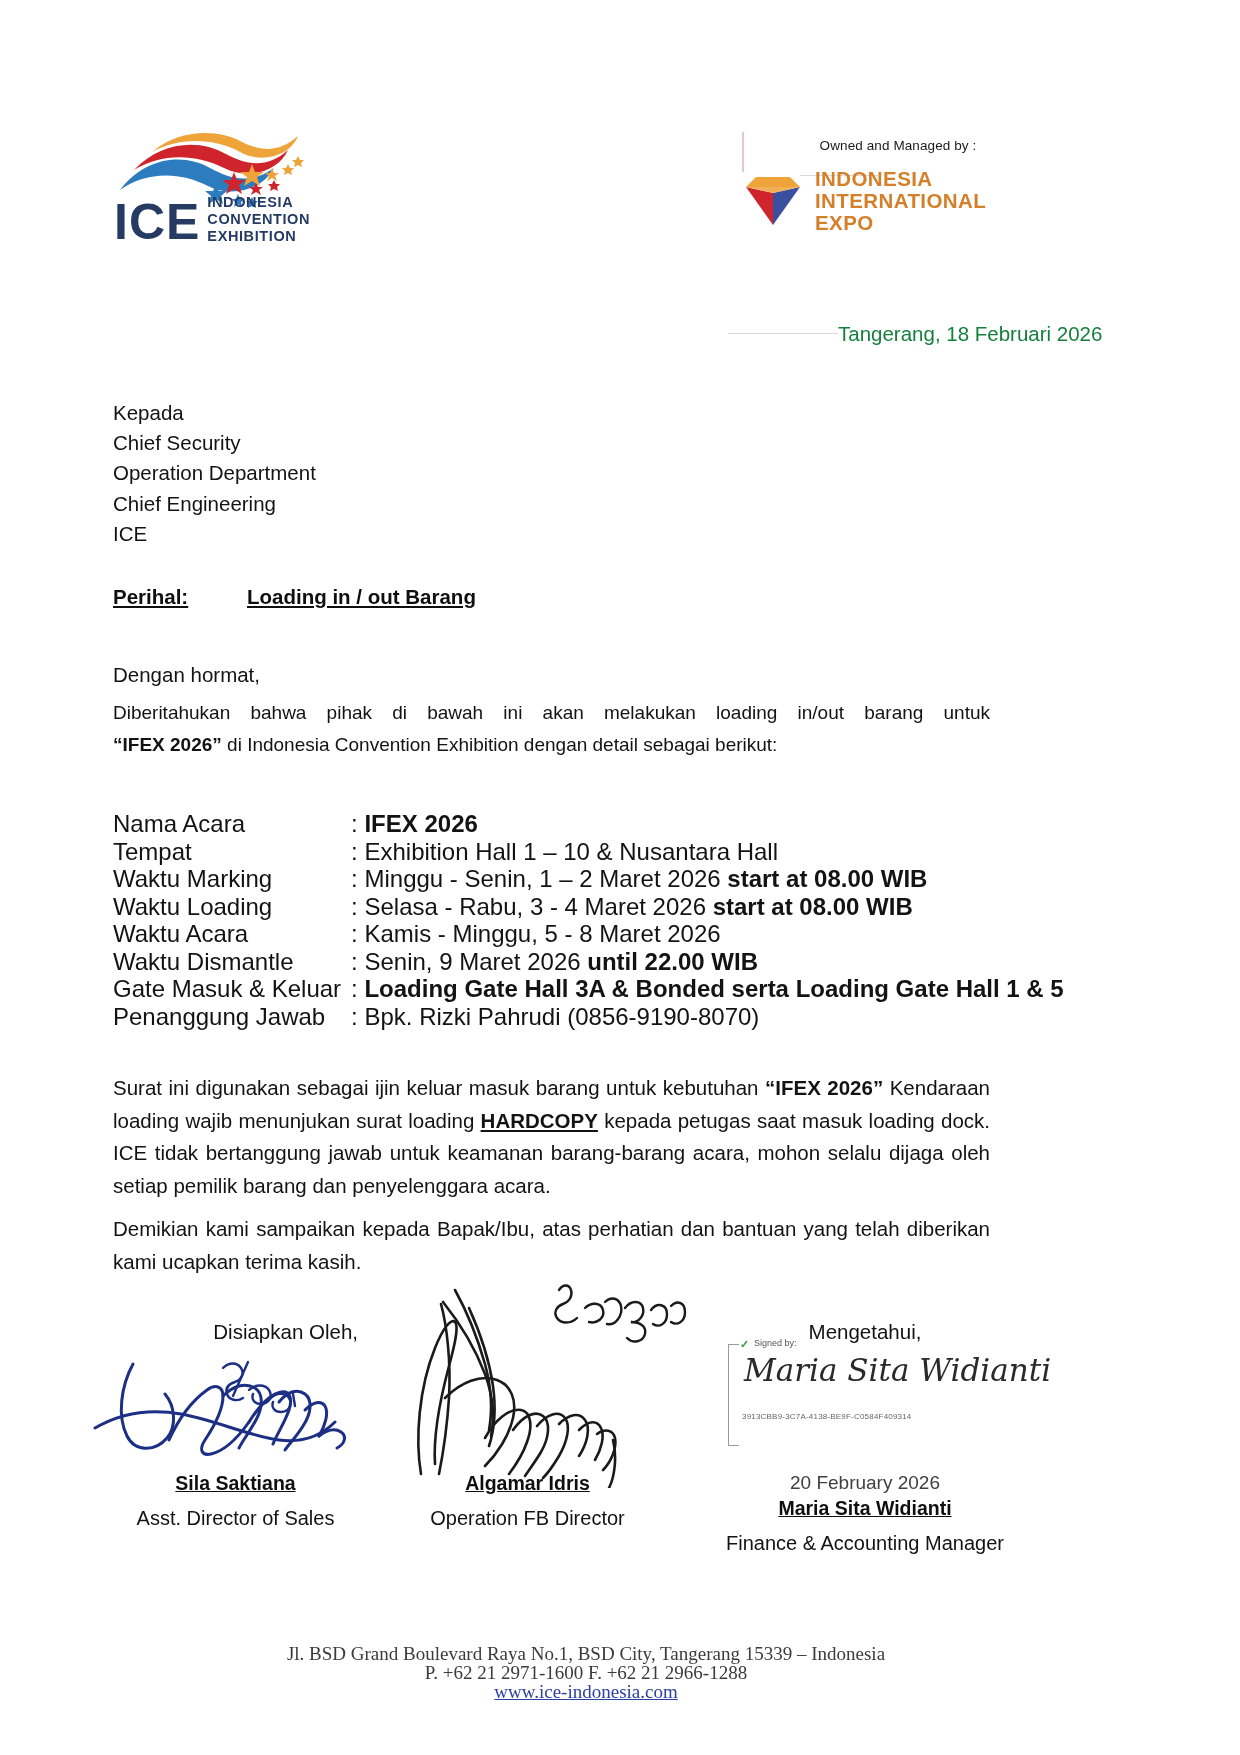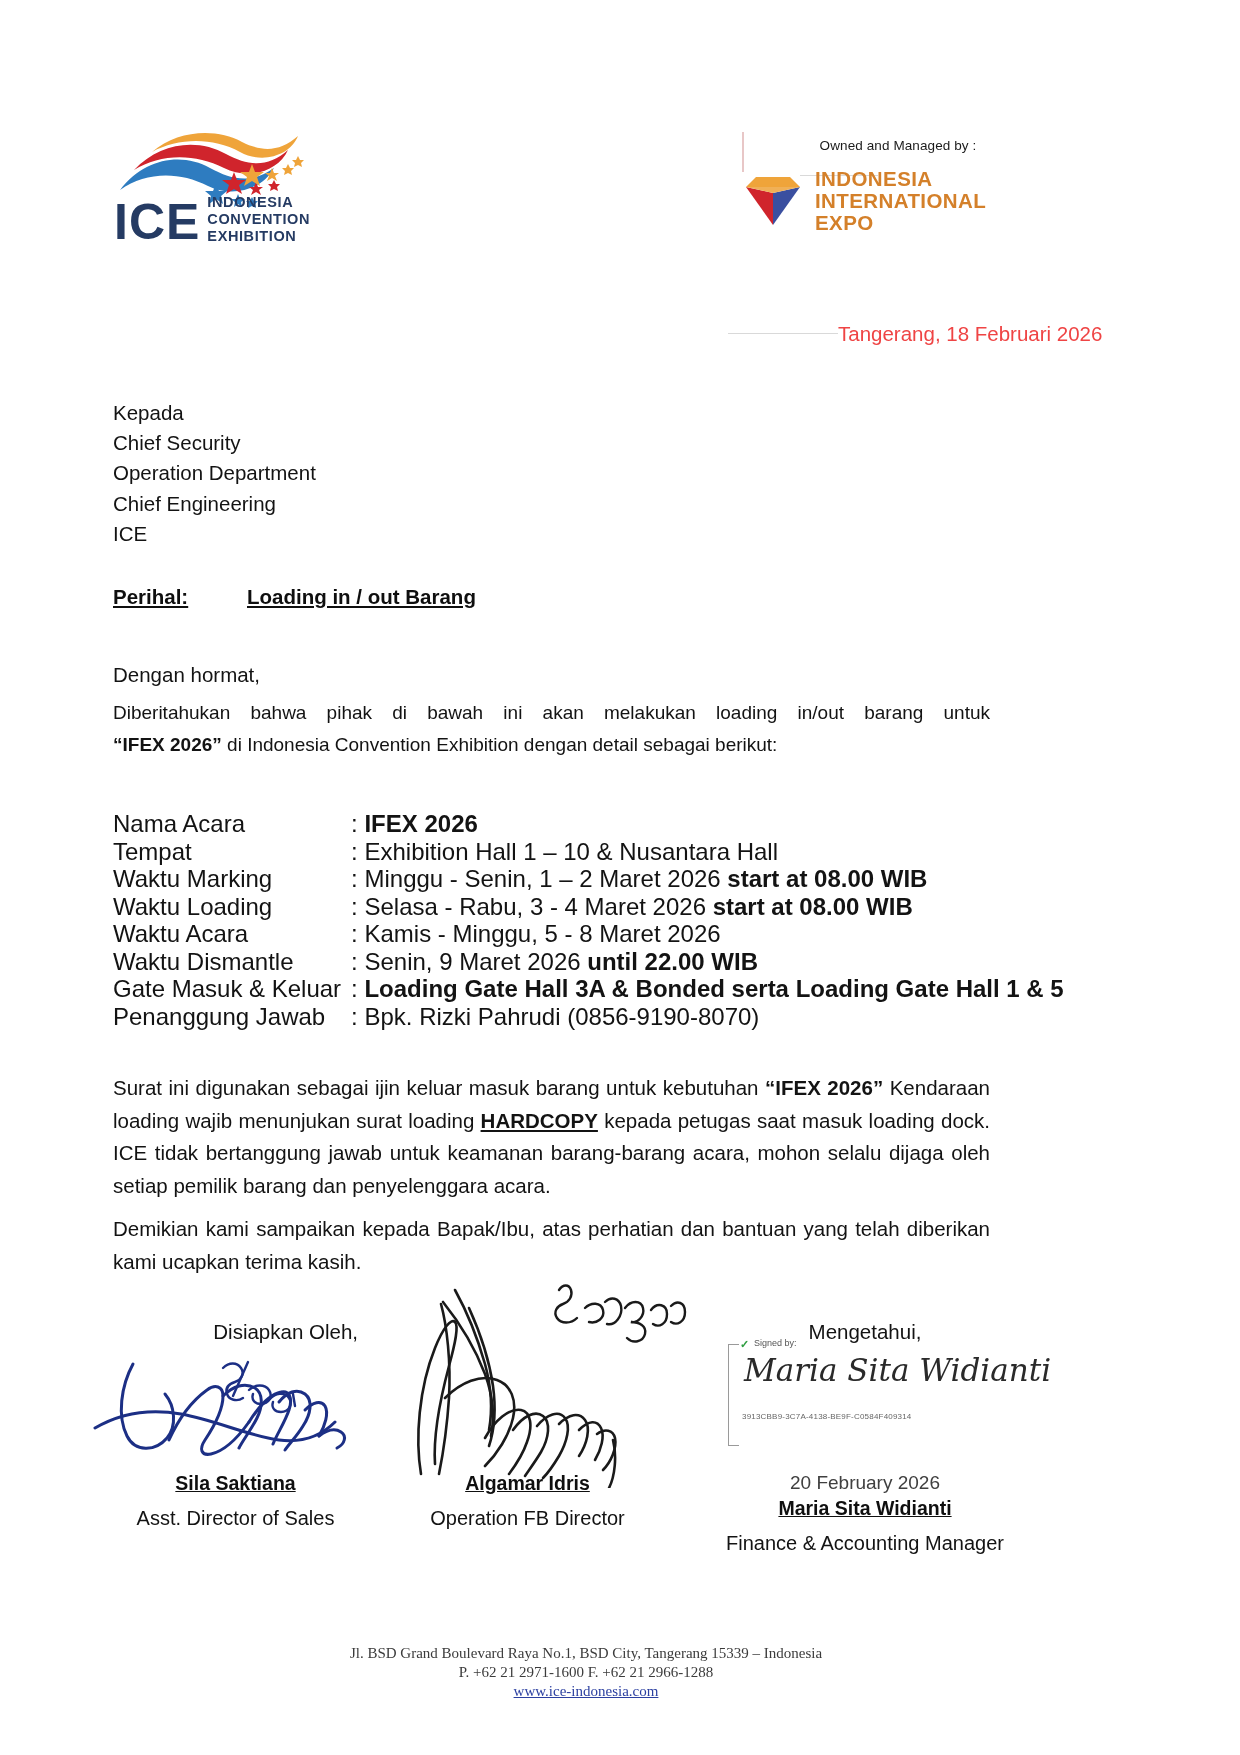--- a/index.html
+++ b/index.html
@@ -109,21 +109,21 @@
     width: 2px;
     background: #e8c7c7;
   }
 
   
   .doc-date {
     position: absolute;
     left: 838px;
     top: 322px;
     font-size: 20.5px;
-    color: #ef4444;
+    color: #15803d;
     white-space: nowrap;
   }
   .addressee {
     position: absolute;
     left: 113px;
     top: 398px;
     font-size: 20.5px;
     line-height: 30.2px;
     color: #131313;
   }
@@ -297,21 +297,21 @@
   }
 
   
   .footer {
     position: absolute;
     left: 0;
     bottom: 54px;
     width: 1172px;
     text-align: center;
     font-family: "Liberation Serif", serif;
-    font-size: 15px;
+    font-size: 19px;
     line-height: 19px;
     color: #3b3b3b;
     margin-top: 44px;
   }
   .footer .url {
     color: #2b3fa0;
     text-decoration: underline;
   }
 </style>
 </head>

